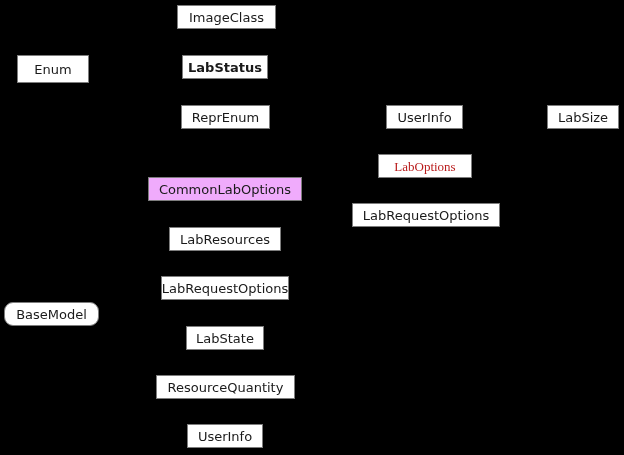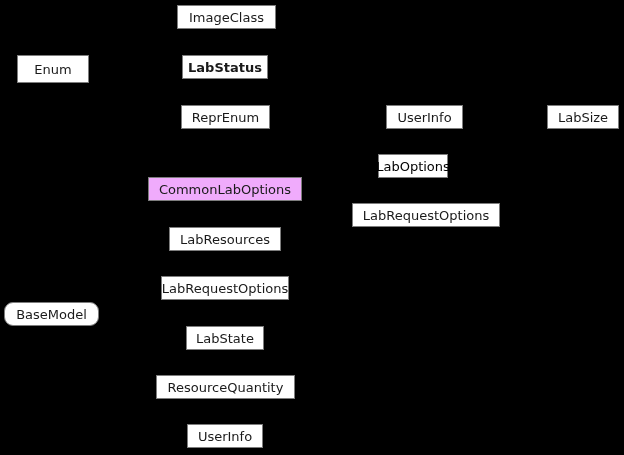--- a/index.html
+++ b/index.html
@@ -40,21 +40,21 @@
 </head>
 <body>
 
 <div id="diagram" style="background: rgb(0, 0, 0);">
     <div class="node" style="left: 177px; top: 5px; width: 99px; height: 24px; background: rgb(255, 255, 255); border-color: rgb(125, 125, 125); color: rgb(26, 26, 26);">ImageClass</div>
     <div class="node" style="left: 17px; top: 55px; width: 72px; height: 28px; background: rgb(255, 255, 255); border-color: rgb(125, 125, 125); color: rgb(26, 26, 26);">Enum</div>
     <div class="node" style="left: 182px; top: 55px; width: 86px; height: 24px; background: rgb(255, 255, 255); border-color: rgb(125, 125, 125); color: rgb(26, 26, 26); font-weight: bold;">LabStatus</div>
     <div class="node" style="left: 181px; top: 105px; width: 89px; height: 24px; background: rgb(255, 255, 255); border-color: rgb(125, 125, 125); color: rgb(26, 26, 26); text-align: center;">ReprEnum</div>
     <div class="node" style="left: 386px; top: 105px; width: 77px; height: 24px; background: rgb(255, 255, 255); border-color: rgb(125, 125, 125); color: rgb(26, 26, 26);">UserInfo</div>
     <div class="node" style="left: 547px; top: 105px; width: 72px; height: 24px; background: rgb(255, 255, 255); border-color: rgb(125, 125, 125); color: rgb(26, 26, 26);">LabSize</div>
-    <div class="node" style="left: 378px; top: 154px; width: 70px; height: 24px; background: rgb(255, 255, 255); border-color: rgb(125, 125, 125); color: #000000;">LabOptions</div>
+    <div class="node" style="left: 378px; top: 154px; width: 94px; height: 24px; background: rgb(255, 255, 255); border-color: rgb(125, 125, 125); color: #b91c1c; font-family: Liberation Serif, serif;">LabOptions</div>
     <div class="node" style="left: 148px; top: 177px; width: 154px; height: 24px; background: #f0abfc; border-color: rgb(125, 125, 125); color: rgb(26, 26, 26);">CommonLabOptions</div>
     <div class="node" style="left: 352px; top: 203px; width: 148px; height: 24px; background: rgb(255, 255, 255); border-color: rgb(125, 125, 125); color: rgb(26, 26, 26);">LabRequestOptions</div>
     <div class="node" style="left: 169px; top: 227px; width: 112px; height: 24px; background: rgb(255, 255, 255); border-color: rgb(125, 125, 125); color: rgb(26, 26, 26);">LabResources</div>
     <div class="node" style="left: 161px; top: 276px; width: 128px; height: 24px; background: rgb(255, 255, 255); border-color: rgb(125, 125, 125); color: rgb(26, 26, 26);">LabRequestOptions</div>
     <div class="node" style="left: 4px; top: 302px; width: 95px; height: 24px; background: rgb(255, 255, 255); border-color: rgb(125, 125, 125); color: rgb(26, 26, 26); border-radius: 9px;">BaseModel</div>
     <div class="node" style="left: 186px; top: 326px; width: 78px; height: 24px; background: rgb(255, 255, 255); border-color: rgb(125, 125, 125); color: rgb(26, 26, 26);">LabState</div>
     <div class="node" style="left: 156px; top: 375px; width: 139px; height: 24px; background: rgb(255, 255, 255); border-color: rgb(125, 125, 125); color: rgb(26, 26, 26);">ResourceQuantity</div>
     <div class="node" style="left: 187px; top: 424px; width: 76px; height: 24px; background: rgb(255, 255, 255); border-color: rgb(125, 125, 125); color: rgb(26, 26, 26);">UserInfo</div>
   </div>
 

